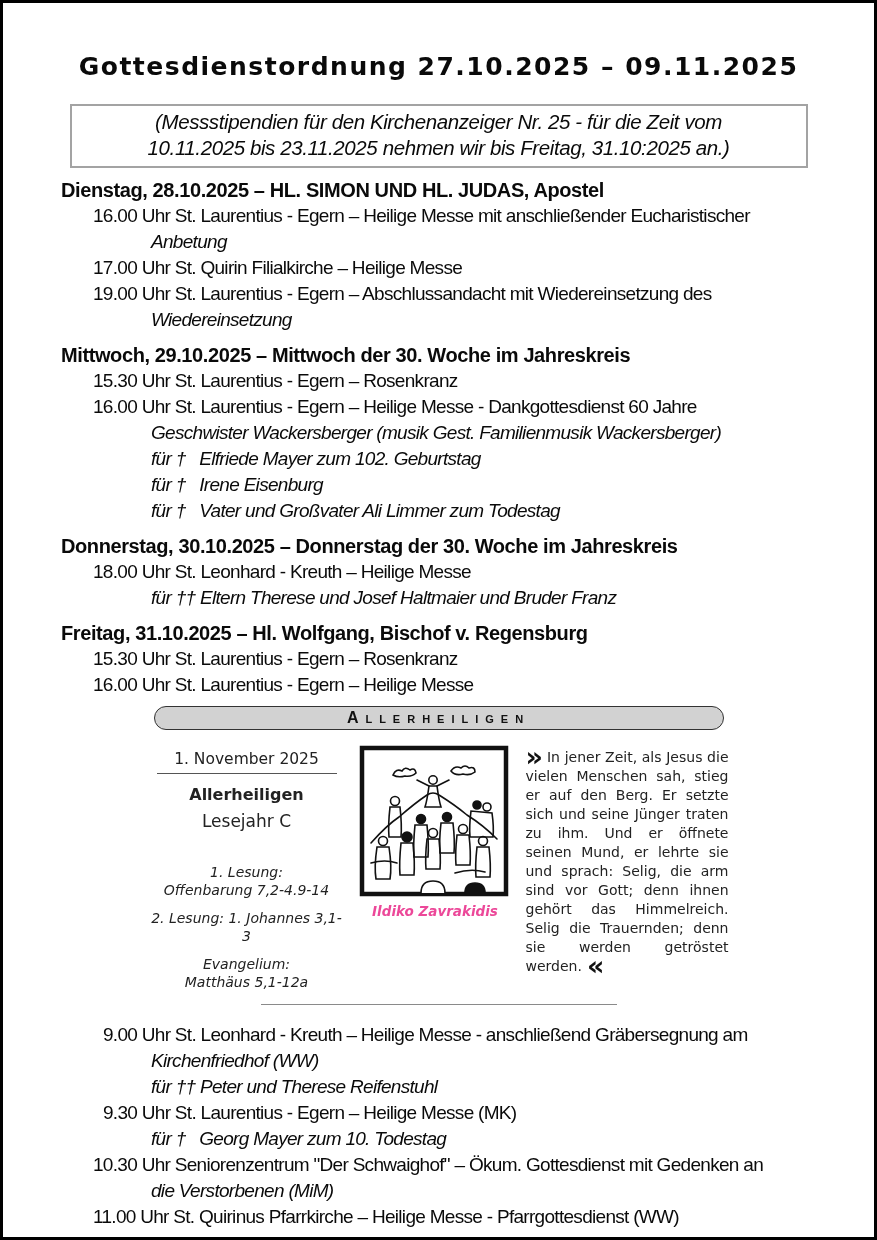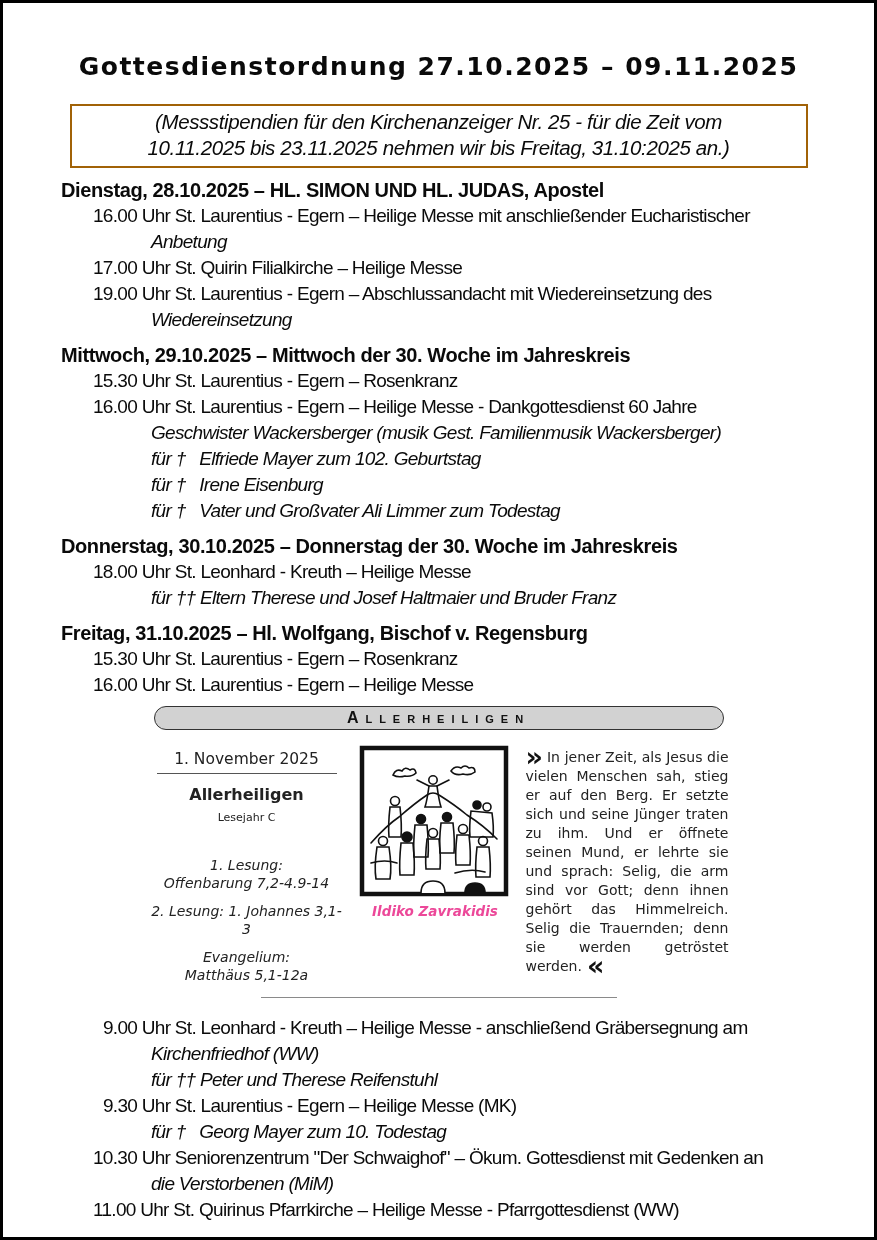--- a/index.html
+++ b/index.html
@@ -21,21 +21,21 @@
     font-family:"DejaVu Sans",sans-serif;
     font-weight:bold;
     font-size:25px;
     letter-spacing:1.5px;
   }
   
   .stipend-box{
     box-sizing:border-box;
     width:738px;
     margin:23px auto 0;
-    border:2px solid #a16207;
+    border:2px solid #a3a3a3;
     padding:3px 8px 5px;
     text-align:center;
     font-style:italic;
     font-size:20.5px;
     line-height:26px;
     letter-spacing:-0.4px;
   }
   
   .schedule{margin:0 30px 0 58px;}
   .day{margin-top:9px;}
@@ -78,21 +78,21 @@
   .feast{
     width:580px;
     margin:10px auto 0;
     display:flex;
     justify-content:space-between;
     font-family:"DejaVu Sans",sans-serif;
   }
   .feast-left{width:196px;text-align:center;color:#222;}
   .f-date{font-size:15.5px;margin:10px 8px 0;padding-bottom:5px;border-bottom:1.5px solid #555;}
   .f-title{font-weight:bold;font-size:16px;margin-top:11px;}
-  .f-year{font-size:11px;margin-top:7px;}
+  .f-year{font-size:17px;margin-top:7px;}
   .f-read1a{font-style:italic;font-size:14px;margin-top:32px;line-height:18px;}
   .f-read1b,.f-read2{font-style:italic;font-size:14px;line-height:18px;}
   .f-read2{margin-top:10px;}
   .f-gos1{font-style:italic;font-size:14px;margin-top:10px;line-height:18px;}
   .f-gos2{font-style:italic;font-size:14px;line-height:18px;}
   .feast-mid{width:152px;text-align:center;padding-top:5px;}
   .feast-mid svg{display:block;}
   .f-credit{
     font-weight:bold;font-style:italic;
     font-size:13.5px;margin-top:6px;

